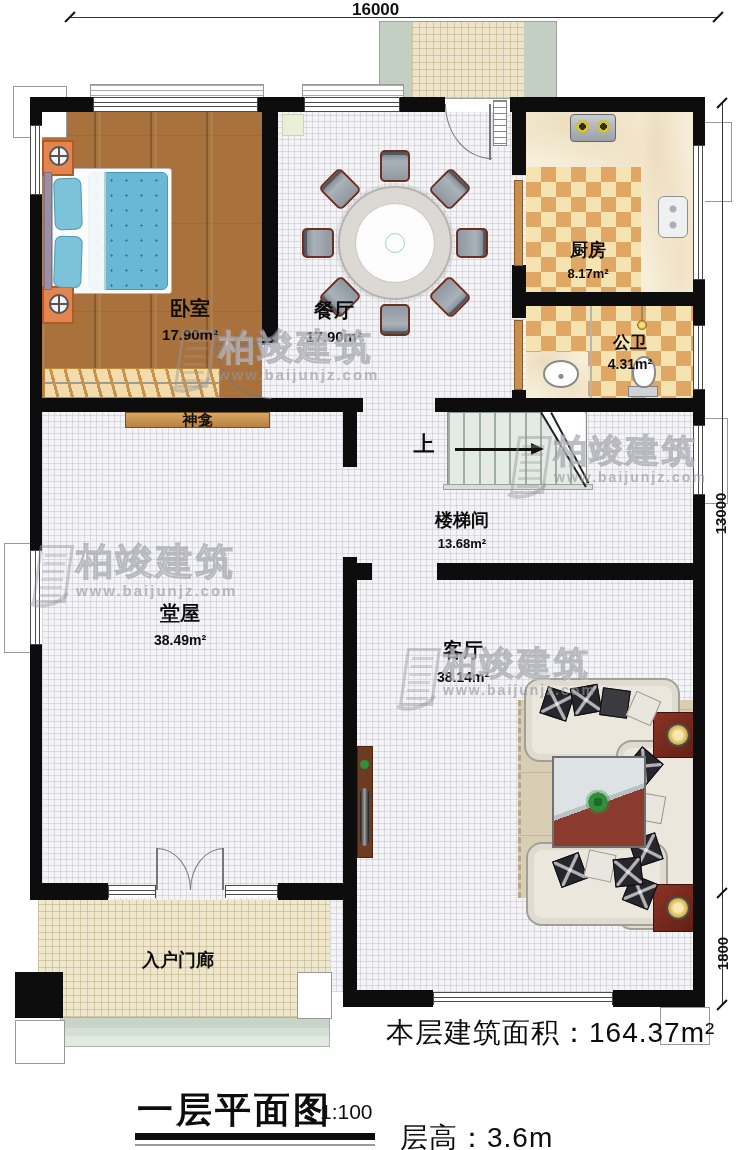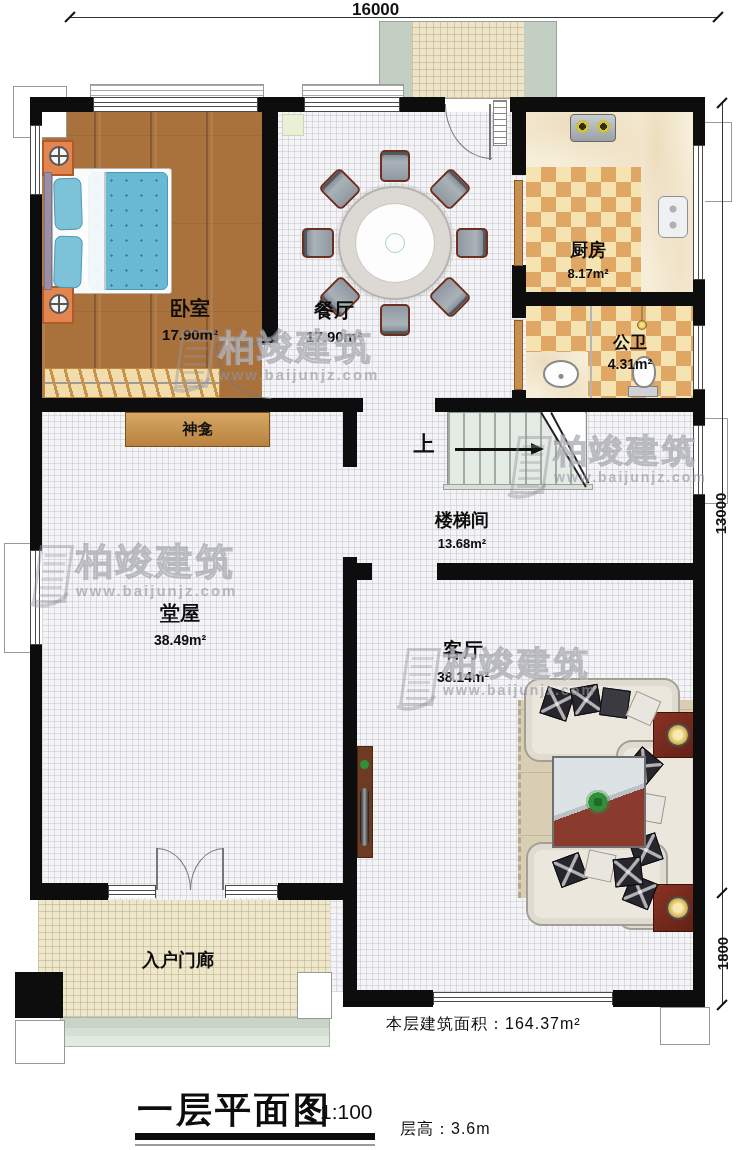--- a/index.html
+++ b/index.html
@@ -52,21 +52,21 @@
   .wm{position:absolute;z-index:50;display:flex;align-items:flex-start;pointer-events:none;}
   .wm-logo{position:relative;width:52px;height:64px;}
   .wm-logo::before{content:"";position:absolute;right:6px;top:2px;width:22px;height:46px;border:3px solid rgba(150,150,160,.45);
     transform:skewX(-8deg);background:repeating-linear-gradient(0deg,rgba(150,150,160,.35) 0 3px,transparent 3px 8px) content-box;padding:3px;}
   .wm-logo::after{content:"";position:absolute;left:-4px;bottom:0;width:46px;height:30px;border:3px solid transparent;
     border-bottom:4px solid rgba(150,150,160,.45);border-radius:50%;transform:rotate(-16deg);}
   .wm-brand{font-weight:bold;letter-spacing:3px;color:rgba(255,255,255,.16);-webkit-text-stroke:1.2px rgba(145,145,156,.6);
     text-shadow:1px 1px 0 rgba(255,255,255,.5);line-height:1.05;}
   .wm-url{font-weight:bold;color:rgba(148,148,158,.62);letter-spacing:2px;}
   
-  .stat-row{position:absolute;z-index:45;font-size:16px;font-weight:500;color:#0d0d0d;white-space:nowrap;letter-spacing:1px;}
+  .stat-row{position:absolute;z-index:45;font-size:28px;font-weight:500;color:#0d0d0d;white-space:nowrap;letter-spacing:1px;}
   .title{position:absolute;z-index:45;font-weight:bold;white-space:nowrap;color:#0d0d0d;}
 </style>
 </head>
 <body>
 
 <div class="canvas">
 
   <div class="dimline" style="left:70px;top:17px;width:648px;height:1px;"></div>
   <div class="tick" style="left:63px;top:16px;transform:rotate(-45deg);"></div>
   <div class="tick" style="left:711px;top:16px;transform:rotate(-45deg);"></div>
@@ -143,21 +143,21 @@
   <div class="abs" style="left:658px;top:196px;width:30px;height:42px;background:#eef0f2;border:1px solid #8a9096;border-radius:6px;z-index:6;
        background-image:radial-gradient(circle at 50% 30%,#aab2b8 3px,transparent 4px),radial-gradient(circle at 50% 70%,#aab2b8 3px,transparent 4px);"></div>
   <div class="abs" style="left:590px;top:306px;width:2px;height:92px;background:#b5b5b5;z-index:6;"></div>
   <div class="abs" style="left:543px;top:360px;width:36px;height:28px;border-radius:50%;background:#fdfdfd;border:2px solid #8a8a8a;z-index:7;
        background-image:radial-gradient(circle at 50% 60%,#8a8a8a 2px,transparent 3px);"></div>
   <div class="abs" style="left:628px;top:386px;width:30px;height:11px;background:#cfd3d6;border:1px solid #7d8287;z-index:7;"></div>
   <div class="abs" style="left:632px;top:356px;width:24px;height:32px;border-radius:50% 50% 45% 45%;background:#fdfdfd;border:2px solid #8a8a8a;z-index:8;"></div>
   <div class="abs" style="left:641px;top:306px;width:2px;height:15px;background:#a8874f;z-index:6;"></div>
   <div class="abs" style="left:637px;top:320px;width:10px;height:10px;border-radius:50%;background:radial-gradient(#f2dc8e 40%,#c9a227 75%);border:1px solid #8a6a1a;z-index:7;"></div>
 
-  <div class="abs" style="left:125px;top:412px;width:145px;height:35px;z-index:12;
+  <div class="abs" style="left:125px;top:412px;width:145px;height:16px;z-index:12;
        background:linear-gradient(180deg,#d6a765,#b9813f);border:1px solid #7d5020;display:flex;align-items:center;justify-content:center;">
     <span style="font-weight:bold;font-size:15px;color:#111;">神龛</span>
   </div>
 
   <div class="stairs" style="left:447px;top:412px;width:138px;height:75px;"></div>
   <div class="abs" style="left:447px;top:412px;width:138px;height:75px;z-index:12;background:#fff;
        clip-path:polygon(69% 0,100% 0,100% 100%,100% 100%,69% 0);"></div>
   <div class="abs" style="left:447px;top:412px;width:138px;height:75px;z-index:12;background:#fff;clip-path:polygon(70% 0,100% 0,100% 98%);"></div>
   <div class="breakline" style="left:542px;top:412px;width:87px;transform:rotate(59deg);"></div>
   <div class="breakline" style="left:552px;top:412px;width:80px;transform:rotate(62deg);"></div>

